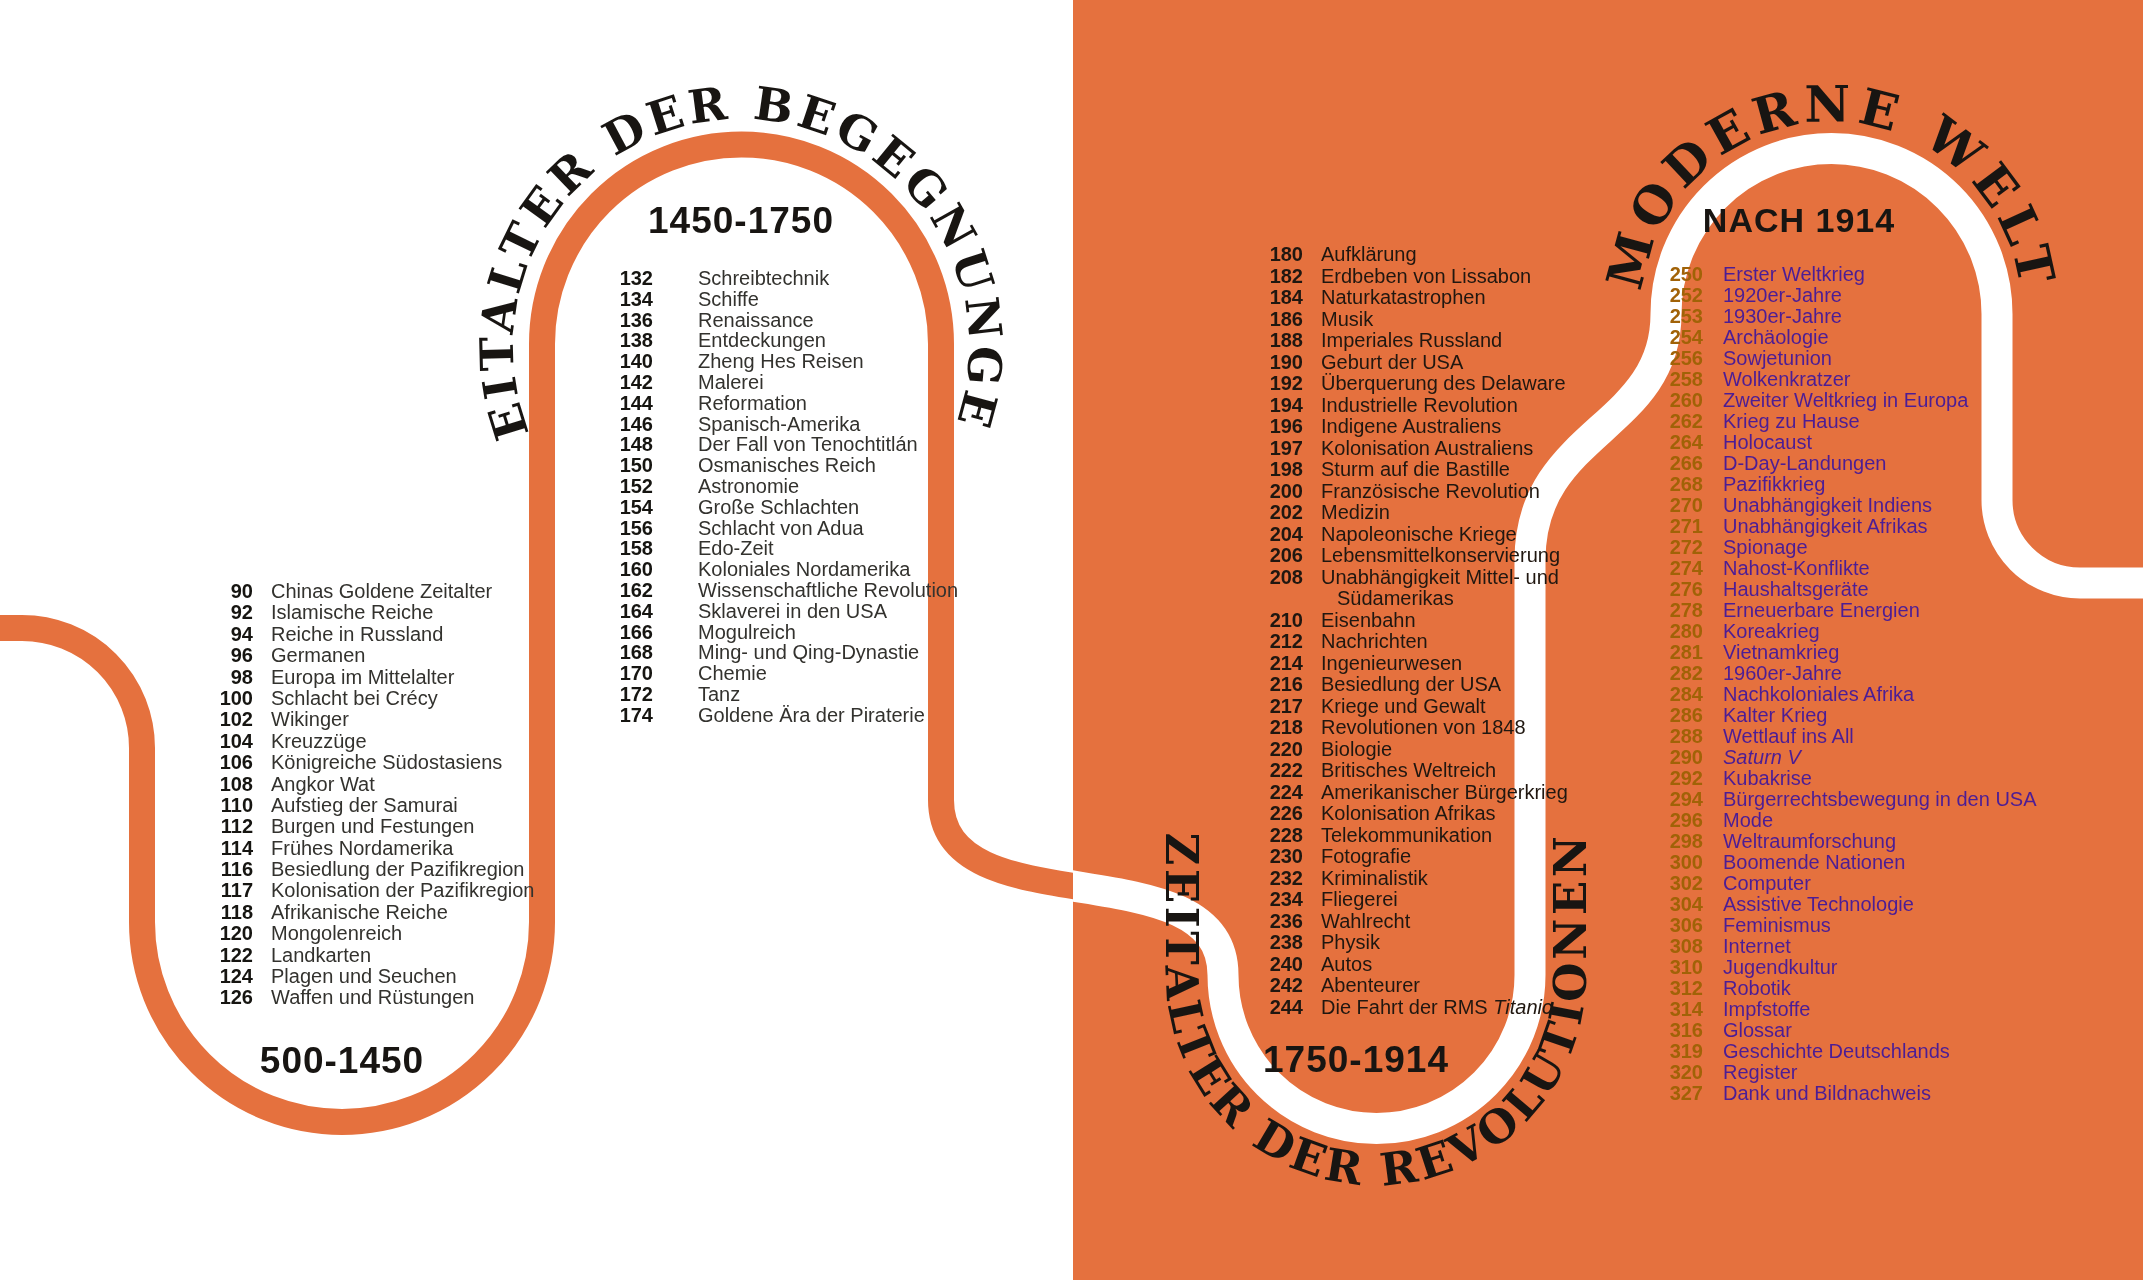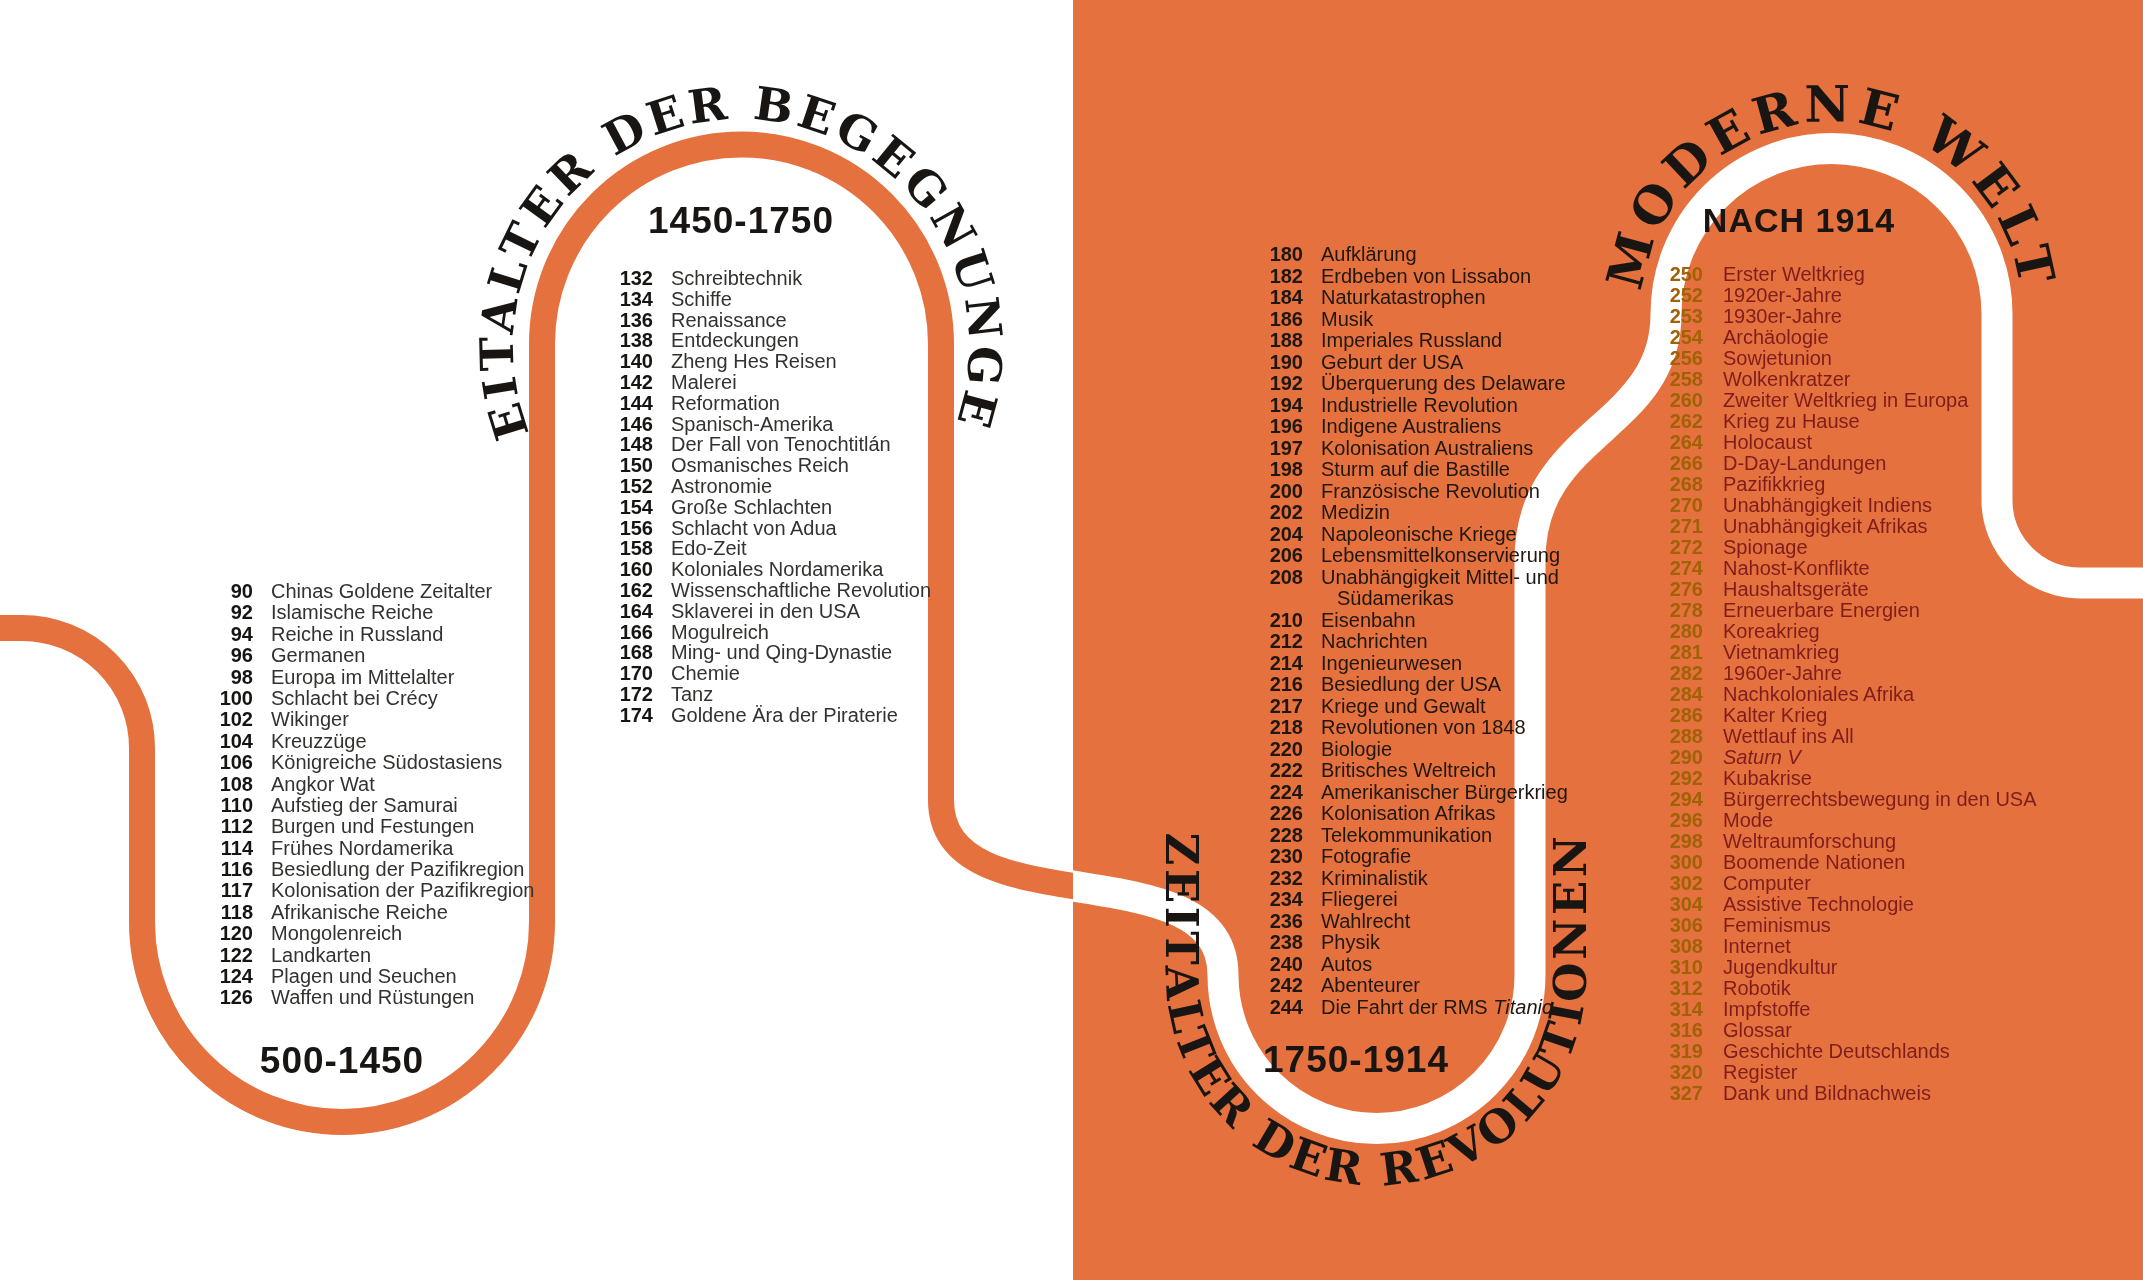--- a/index.html
+++ b/index.html
@@ -23,33 +23,33 @@
   }
   .date-label{
     font-family:"Liberation Sans", sans-serif;
     font-weight:bold;
     fill:#181512;
     letter-spacing:1px;
   }
   .toc-list{position:absolute;width:430px;color:#33322e;font-size:20px;}
   .toc-row{display:flex;align-items:baseline;}
   #list-0 .toc-row{height:21.4px;line-height:21.4px;}
-  #list-1 .toc-row{height:20.8px;line-height:20.8px;}
+  #list-1 .toc-row{height:20.8px;line-height:20.8px;gap:27px;}
   #list-2 .toc-row{height:21.5px;line-height:21.5px;}
   #list-3 .toc-row{height:21.0px;line-height:21.0px;}
   .toc-num{flex:0 0 73px;width:73px;text-align:right;font-weight:bold;color:#161511;}
   .toc-txt{margin-left:18px;white-space:nowrap;}
   .toc-txt.wrap{padding-left:16px;}
   .toc-txt i{font-style:italic;text-align:right;}
   #list-0{left:180px;top:581px;}
   #list-1{left:580px;top:268px;}
   #list-2{left:1230px;top:244px;}
   #list-2 .toc-txt, #list-2 .toc-num{color:#201710;}
   #list-3{left:1630px;top:264px;}
-  #list-3 .toc-txt{margin-left:20px;color:#7f1d1d;}
+  #list-3 .toc-txt{margin-left:20px;color:#4c1d95;}
   #list-3 .toc-num{color:#a16207;}
 </style>
 </head>
 <body>
 
 <div id="orange-half"></div>
 
 <svg id="track-svg" viewBox="0 0 2143 1280" xmlns="http://www.w3.org/2000/svg">
   <defs>
     <clipPath id="clipL">

